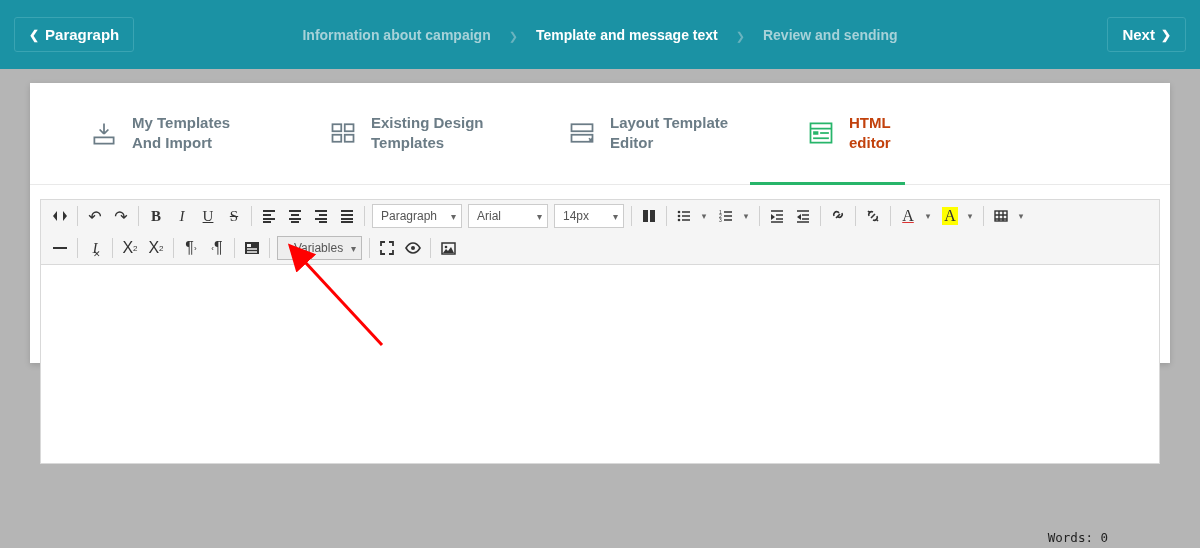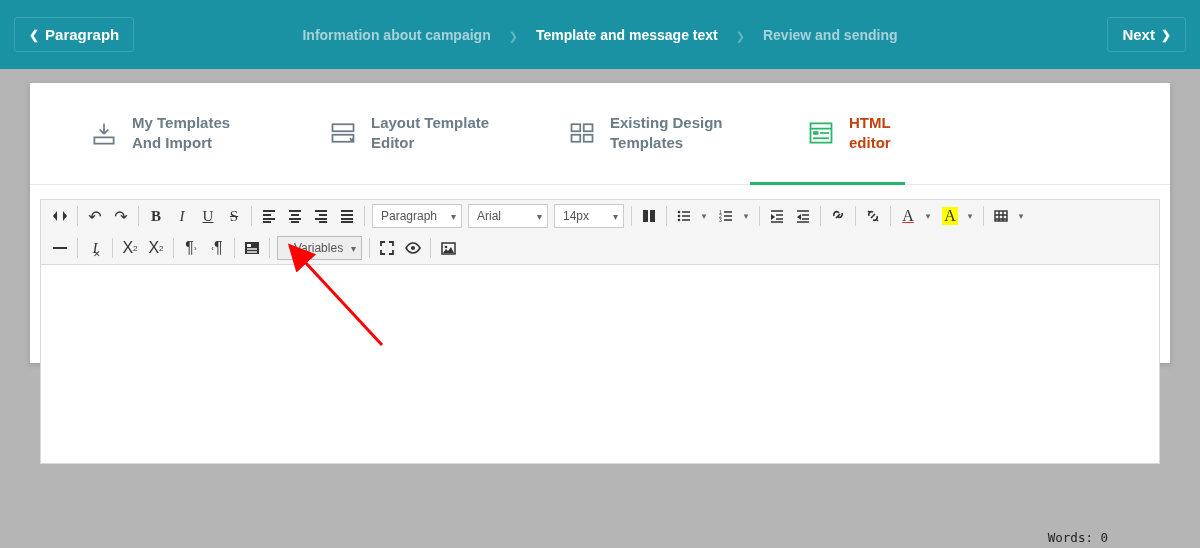--- a/index.html
+++ b/index.html
@@ -217,34 +217,34 @@
 
   <div class="tabs">
     <div class="tab">
       <svg class="tab-icon" viewBox="0 0 32 32">
         <path fill="none" stroke="#6b7c86" stroke-width="2" d="M5 21h22v7H5zM16 5v12m0 0l-5-5m5 5l5-5"></path>
       </svg>
       <span style="max-width:130px">My Templates And Import</span>
     </div>
     <div class="tab">
       <svg class="tab-icon" viewBox="0 0 32 32">
-        <rect x="4" y="6" width="24" height="8" fill="none" stroke="#6b7c86" stroke-width="2"></rect>
-        <rect x="4" y="18" width="24" height="8" fill="none" stroke="#6b7c86" stroke-width="2"></rect>
-        <path stroke="#6b7c86" stroke-width="2" d="M24 22l4 4m0-4l-4 4"></path>
-      </svg>
-      <span style="max-width:130px">Layout Template Editor</span>
-    </div>
-    <div class="tab">
-      <svg class="tab-icon" viewBox="0 0 32 32">
         <rect x="4" y="6" width="10" height="8" fill="none" stroke="#6b7c86" stroke-width="2"></rect>
         <rect x="18" y="6" width="10" height="8" fill="none" stroke="#6b7c86" stroke-width="2"></rect>
         <rect x="4" y="18" width="10" height="8" fill="none" stroke="#6b7c86" stroke-width="2"></rect>
         <rect x="18" y="18" width="10" height="8" fill="none" stroke="#6b7c86" stroke-width="2"></rect>
       </svg>
       <span style="max-width:130px">Existing Design Templates</span>
+    </div>
+    <div class="tab">
+      <svg class="tab-icon" viewBox="0 0 32 32">
+        <rect x="4" y="6" width="24" height="8" fill="none" stroke="#6b7c86" stroke-width="2"></rect>
+        <rect x="4" y="18" width="24" height="8" fill="none" stroke="#6b7c86" stroke-width="2"></rect>
+        <path stroke="#6b7c86" stroke-width="2" d="M24 22l4 4m0-4l-4 4"></path>
+      </svg>
+      <span style="max-width:130px">Layout Template Editor</span>
     </div>
     <div class="tab active">
       <svg class="tab-icon" viewBox="0 0 32 32">
         <rect x="4" y="5" width="24" height="22" fill="none" stroke="#27b56a" stroke-width="2"></rect>
         <line x1="4" y1="11" x2="28" y2="11" stroke="#27b56a" stroke-width="2"></line>
         <rect x="7" y="14" width="6" height="4" fill="#27b56a"></rect>
         <line x1="15" y1="16" x2="25" y2="16" stroke="#27b56a" stroke-width="2"></line>
         <line x1="7" y1="22" x2="25" y2="22" stroke="#27b56a" stroke-width="2"></line>
       </svg>
       <span style="max-width:60px">HTML editor</span>

